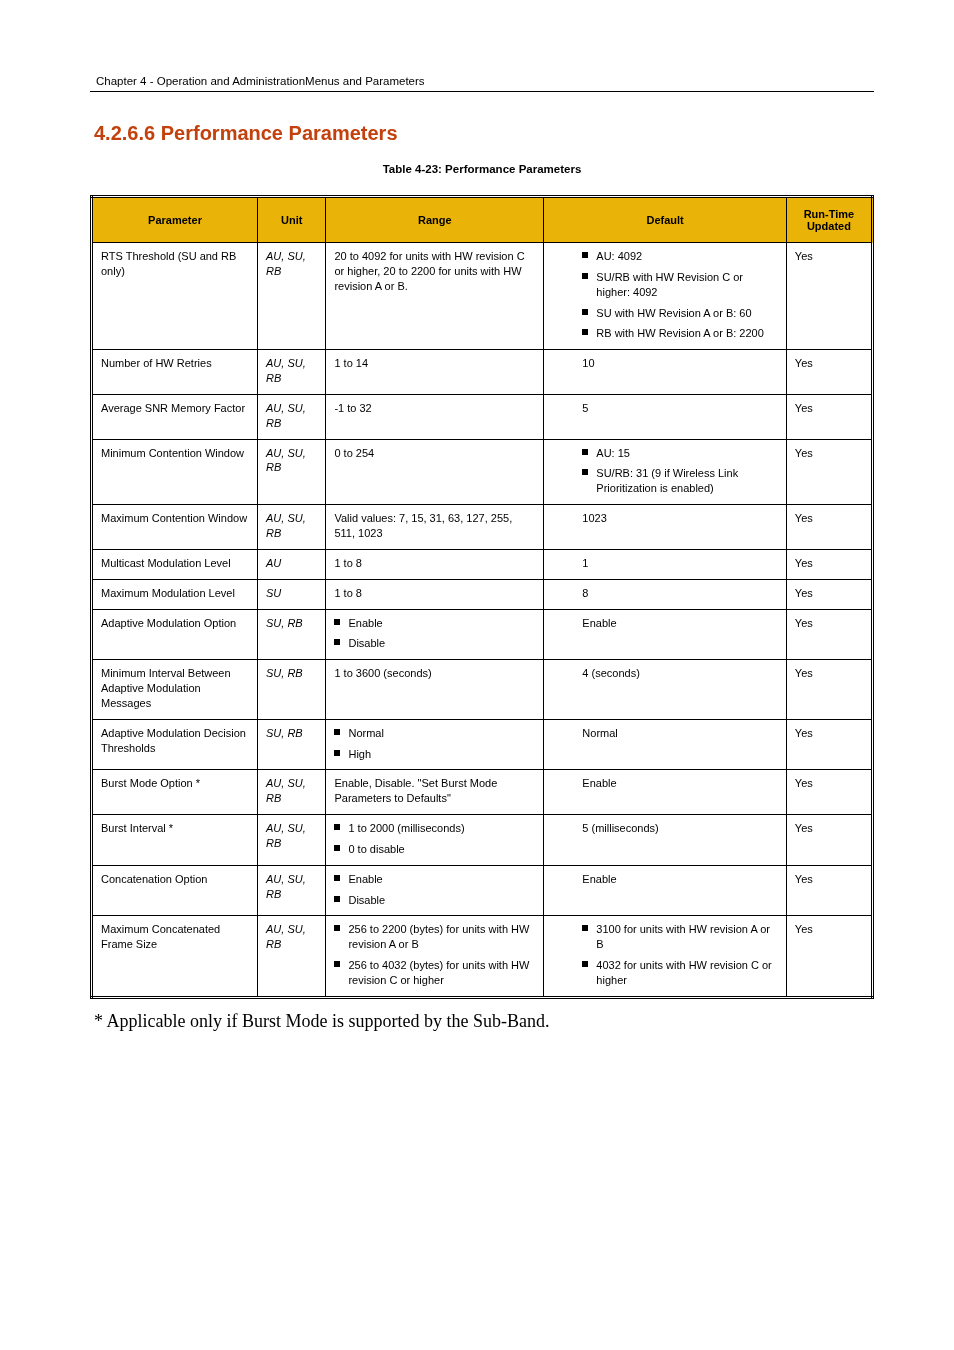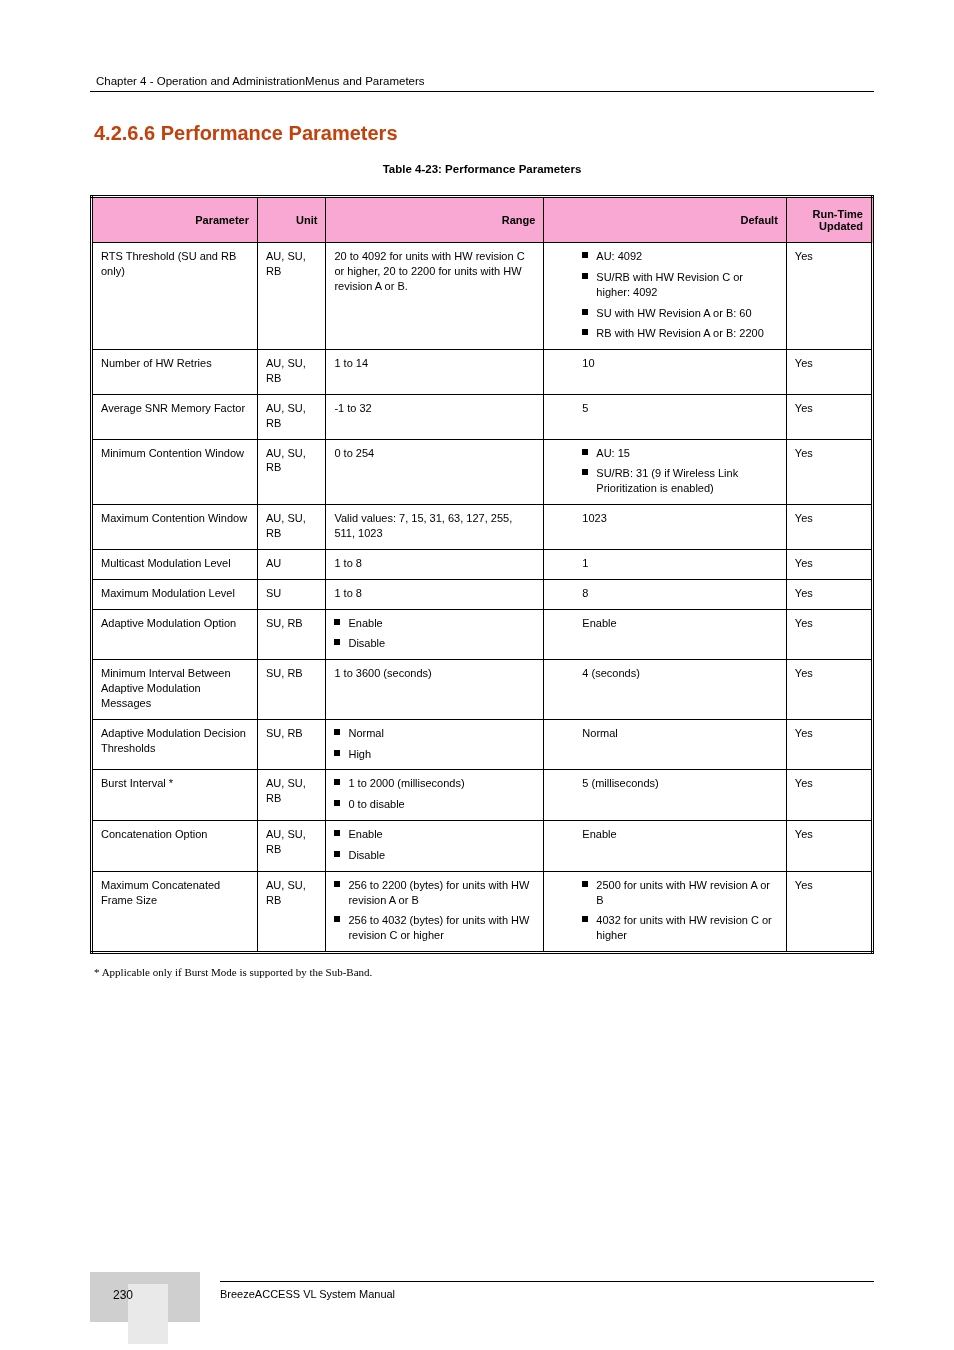--- a/index.html
+++ b/index.html
@@ -40,37 +40,37 @@
     font-weight: bold;
     font-size: 11.5px;
     margin: 18px 0 20px 0;
   }
   table.params {
     width: 100%;
     border-collapse: collapse;
     border: 3px double #000;
   }
   table.params th {
-    background: #f9a8d4;
+    background: #eab308;
     font-weight: bold;
-    text-align: right;
+    text-align: center;
     vertical-align: middle;
     padding: 10px 8px;
     border: 1px solid #000;
     font-size: 11px;
   }
   table.params td {
     border: 1px solid #000;
     vertical-align: top;
     padding: 6px 8px 8px 8px;
     font-size: 11px;
     line-height: 1.35;
   }
   table.params td.c1 { width: 170px; }
-  table.params td.c2 { width: 60px;  }
+  table.params td.c2 { width: 60px; font-style: italic;  }
   table.params td.c3 { width: 235px; }
   table.params td.c4 { width: 230px; padding-left: 38px; }
   table.params td.c5 { width: 75px;  }
   ul.blist {
     list-style: none;
     margin: 0;
     padding: 0;
   }
   ul.blist li {
     position: relative;
@@ -82,21 +82,21 @@
     content: "";
     position: absolute;
     left: 0;
     top: 3px;
     width: 6px;
     height: 6px;
     background: #000;
   }
   .footnote {
     font-family: Georgia, 'Times New Roman', serif;
-    font-size: 11px;
+    font-size: 18px;
     margin: 12px 0 0 4px;
   }
   .footer {
     position: absolute;
     left: 0;
     bottom: 50px;
     width: 954px;
     padding: 0 80px 0 90px;
     box-sizing: border-box;
   }
@@ -250,20 +250,27 @@
           <td class="c3">
             <ul class="blist">
               <li>Normal</li>
               <li>High</li>
             </ul>
           </td>
           <td class="c4"><span>Normal</span></td>
           <td class="c5"><span>Yes</span></td>
         </tr>
         <tr>
+          <td class="c1"><span>Burst Mode Option *</span></td>
+          <td class="c2"><span>AU, SU, RB</span></td>
+          <td class="c3"><span>Enable, Disable. "Set Burst Mode Parameters to Defaults"</span></td>
+          <td class="c4"><span>Enable</span></td>
+          <td class="c5"><span>Yes</span></td>
+        </tr>
+        <tr>
           <td class="c1"><span>Burst Interval *</span></td>
           <td class="c2"><span>AU, SU, RB</span></td>
           <td class="c3">
             <ul class="blist">
               <li>1 to 2000 (milliseconds)</li>
               <li>0 to disable</li>
             </ul>
           </td>
           <td class="c4"><span>5 (milliseconds)</span></td>
           <td class="c5"><span>Yes</span></td>
@@ -284,34 +291,25 @@
           <td class="c1"><span>Maximum Concatenated Frame Size</span></td>
           <td class="c2"><span>AU, SU, RB</span></td>
           <td class="c3">
             <ul class="blist">
               <li>256 to 2200 (bytes) for units with HW revision A or B</li>
               <li>256 to 4032 (bytes) for units with HW revision C or higher</li>
             </ul>
           </td>
           <td class="c4">
             <ul class="blist">
-              <li>2500 for units with HW revision A or B</li>
+              <li>3100 for units with HW revision A or B</li>
               <li>4032 for units with HW revision C or higher</li>
             </ul>
           </td>
           <td class="c5"><span>Yes</span></td>
         </tr>
       </tbody>
   </table>
 
   <div class="footnote">* Applicable only if Burst Mode is supported by the Sub-Band.</div>
 
-  <div class="footer">
-    <div class="footer-deco"></div>
-    <span class="pagenum">230</span>
-    <hr class="footer-line">
-    <div class="footer-row">
-      <span>BreezeACCESS VL System Manual</span>
-      <span></span>
-    </div>
-  </div>
 
 </div>
 
 </body></html>

